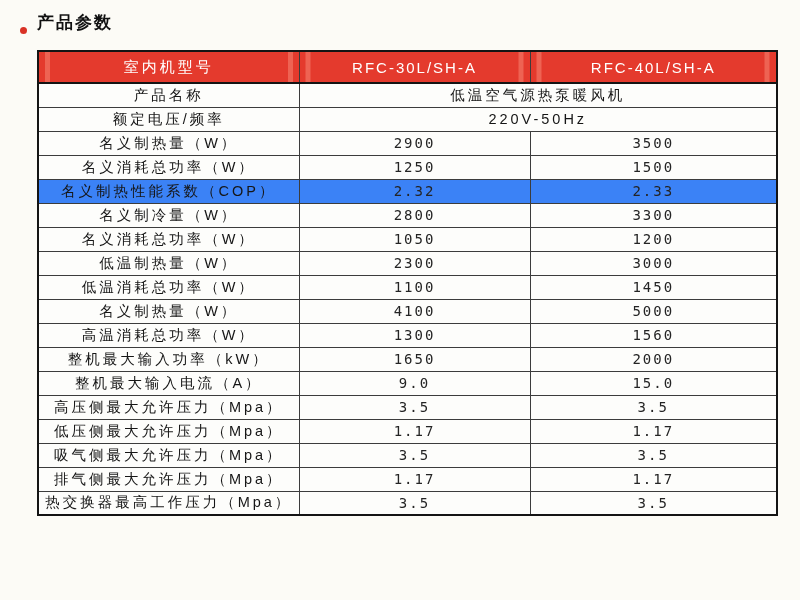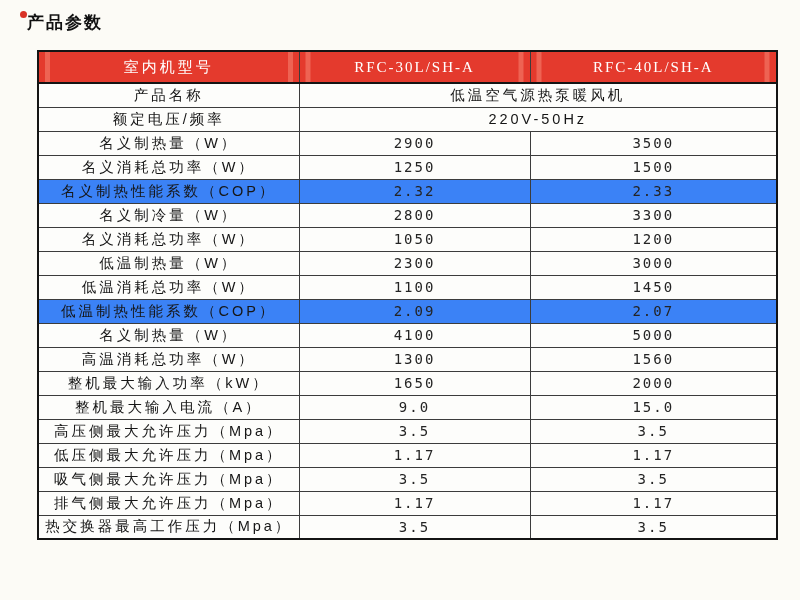--- a/index.html
+++ b/index.html
@@ -9,21 +9,22 @@
     background: #fcfbf6;
     font-family: "Liberation Sans", "DejaVu Sans", sans-serif;
     color: #1c1c1c;
     overflow: hidden;
   }
   .page-header {
     position: absolute;
     left: 20px;
     top: 11px;
     display: flex;
-    align-items: flex-start;
+    align-items: flex-end;
+    gap: 10px;
   }
   .bullet-dot {
     width: 7px;
     height: 7px;
     border-radius: 50%;
     background: #d93226;
     flex: 0 0 auto;
   }
   .page-title {
     font-size: 17px;
@@ -61,21 +62,21 @@
     letter-spacing: 3px;
     border-bottom: 2px solid #141414;
     background:
       linear-gradient(90deg,
         #e43a2d 0px, #e43a2d 6px,
         #ee6353 6px, #ee6353 11px,
         #e43a2d 11px, #e43a2d calc(100% - 11px),
         #ee6353 calc(100% - 11px), #ee6353 calc(100% - 6px),
         #e43a2d calc(100% - 6px), #e43a2d 100%);
   }
-  .spec-table thead th.model { font-family: Liberation Serif, serif; letter-spacing: 2px; }
+  .spec-table thead th.model { font-family: Liberation Sans, sans-serif; letter-spacing: 2px; }
   .spec-table tbody tr { height: 24px; }
   .spec-table tbody tr.hl td { background: #3b82f6; }
   .spec-table td.label-cell {
     font-size: 14.5px;
     letter-spacing: 3px;
     color: #161616;
   }
   .spec-table td.value-cell, .spec-table td.span-cell {
     font-family: "DejaVu Sans Mono", monospace;
     font-size: 14px;
@@ -147,25 +148,20 @@
       <tr>
         <td class="label-cell">低温制热量（W）</td>
         <td class="value-cell">2300</td>
         <td class="value-cell">3000</td>
       </tr>
       <tr>
         <td class="label-cell">低温消耗总功率（W）</td>
         <td class="value-cell">1100</td>
         <td class="value-cell">1450</td>
       </tr>
-      <tr class="hl">
-        <td class="label-cell">低温制热性能系数（COP）</td>
-        <td class="value-cell">2.09</td>
-        <td class="value-cell">2.07</td>
-      </tr>
       <tr>
         <td class="label-cell">名义制热量（W）</td>
         <td class="value-cell">4100</td>
         <td class="value-cell">5000</td>
       </tr>
       <tr>
         <td class="label-cell">高温消耗总功率（W）</td>
         <td class="value-cell">1300</td>
         <td class="value-cell">1560</td>
       </tr>

